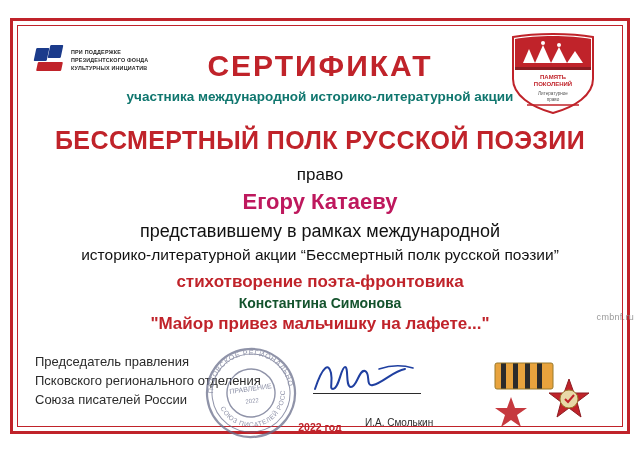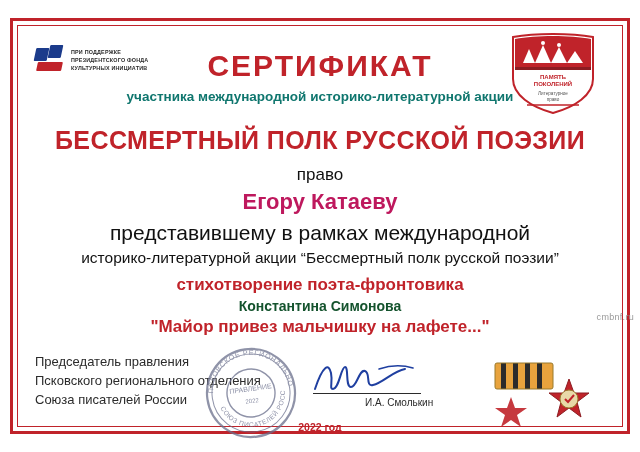--- a/index.html
+++ b/index.html
@@ -114,21 +114,21 @@
     color: #111111;
     margin: 0 0 4px 0;
   }
   .t-name {
     font-size: 22px;
     font-weight: bold;
     color: #be185d;
     margin: 0 0 6px 0;
   }
   .t-line {
-    font-size: 21px;
+    font-size: 18px;
     color: #111111;
     margin: 0 0 4px 0;
   }
   .t-line2 {
     font-size: 15.5px;
     color: #111111;
     margin: 0 0 8px 0;
   }
   .t-red1 {
     font-size: 17px;
@@ -154,21 +154,21 @@
     left: 22px;
     top: 332px;
     font-size: 13px;
     line-height: 1.45;
     color: #2b2b2b;
     text-align: left;
   }
   .sig-name {
     position: absolute;
     left: 352px;
-    top: 376px;
+    top: 396px;
     font-size: 10px;
     color: #2b2b2b;
   }
   .sig-rule {
     position: absolute;
     left: 300px;
     top: 372px;
     width: 108px;
     height: 1px;
     background: #2b2b2b;

